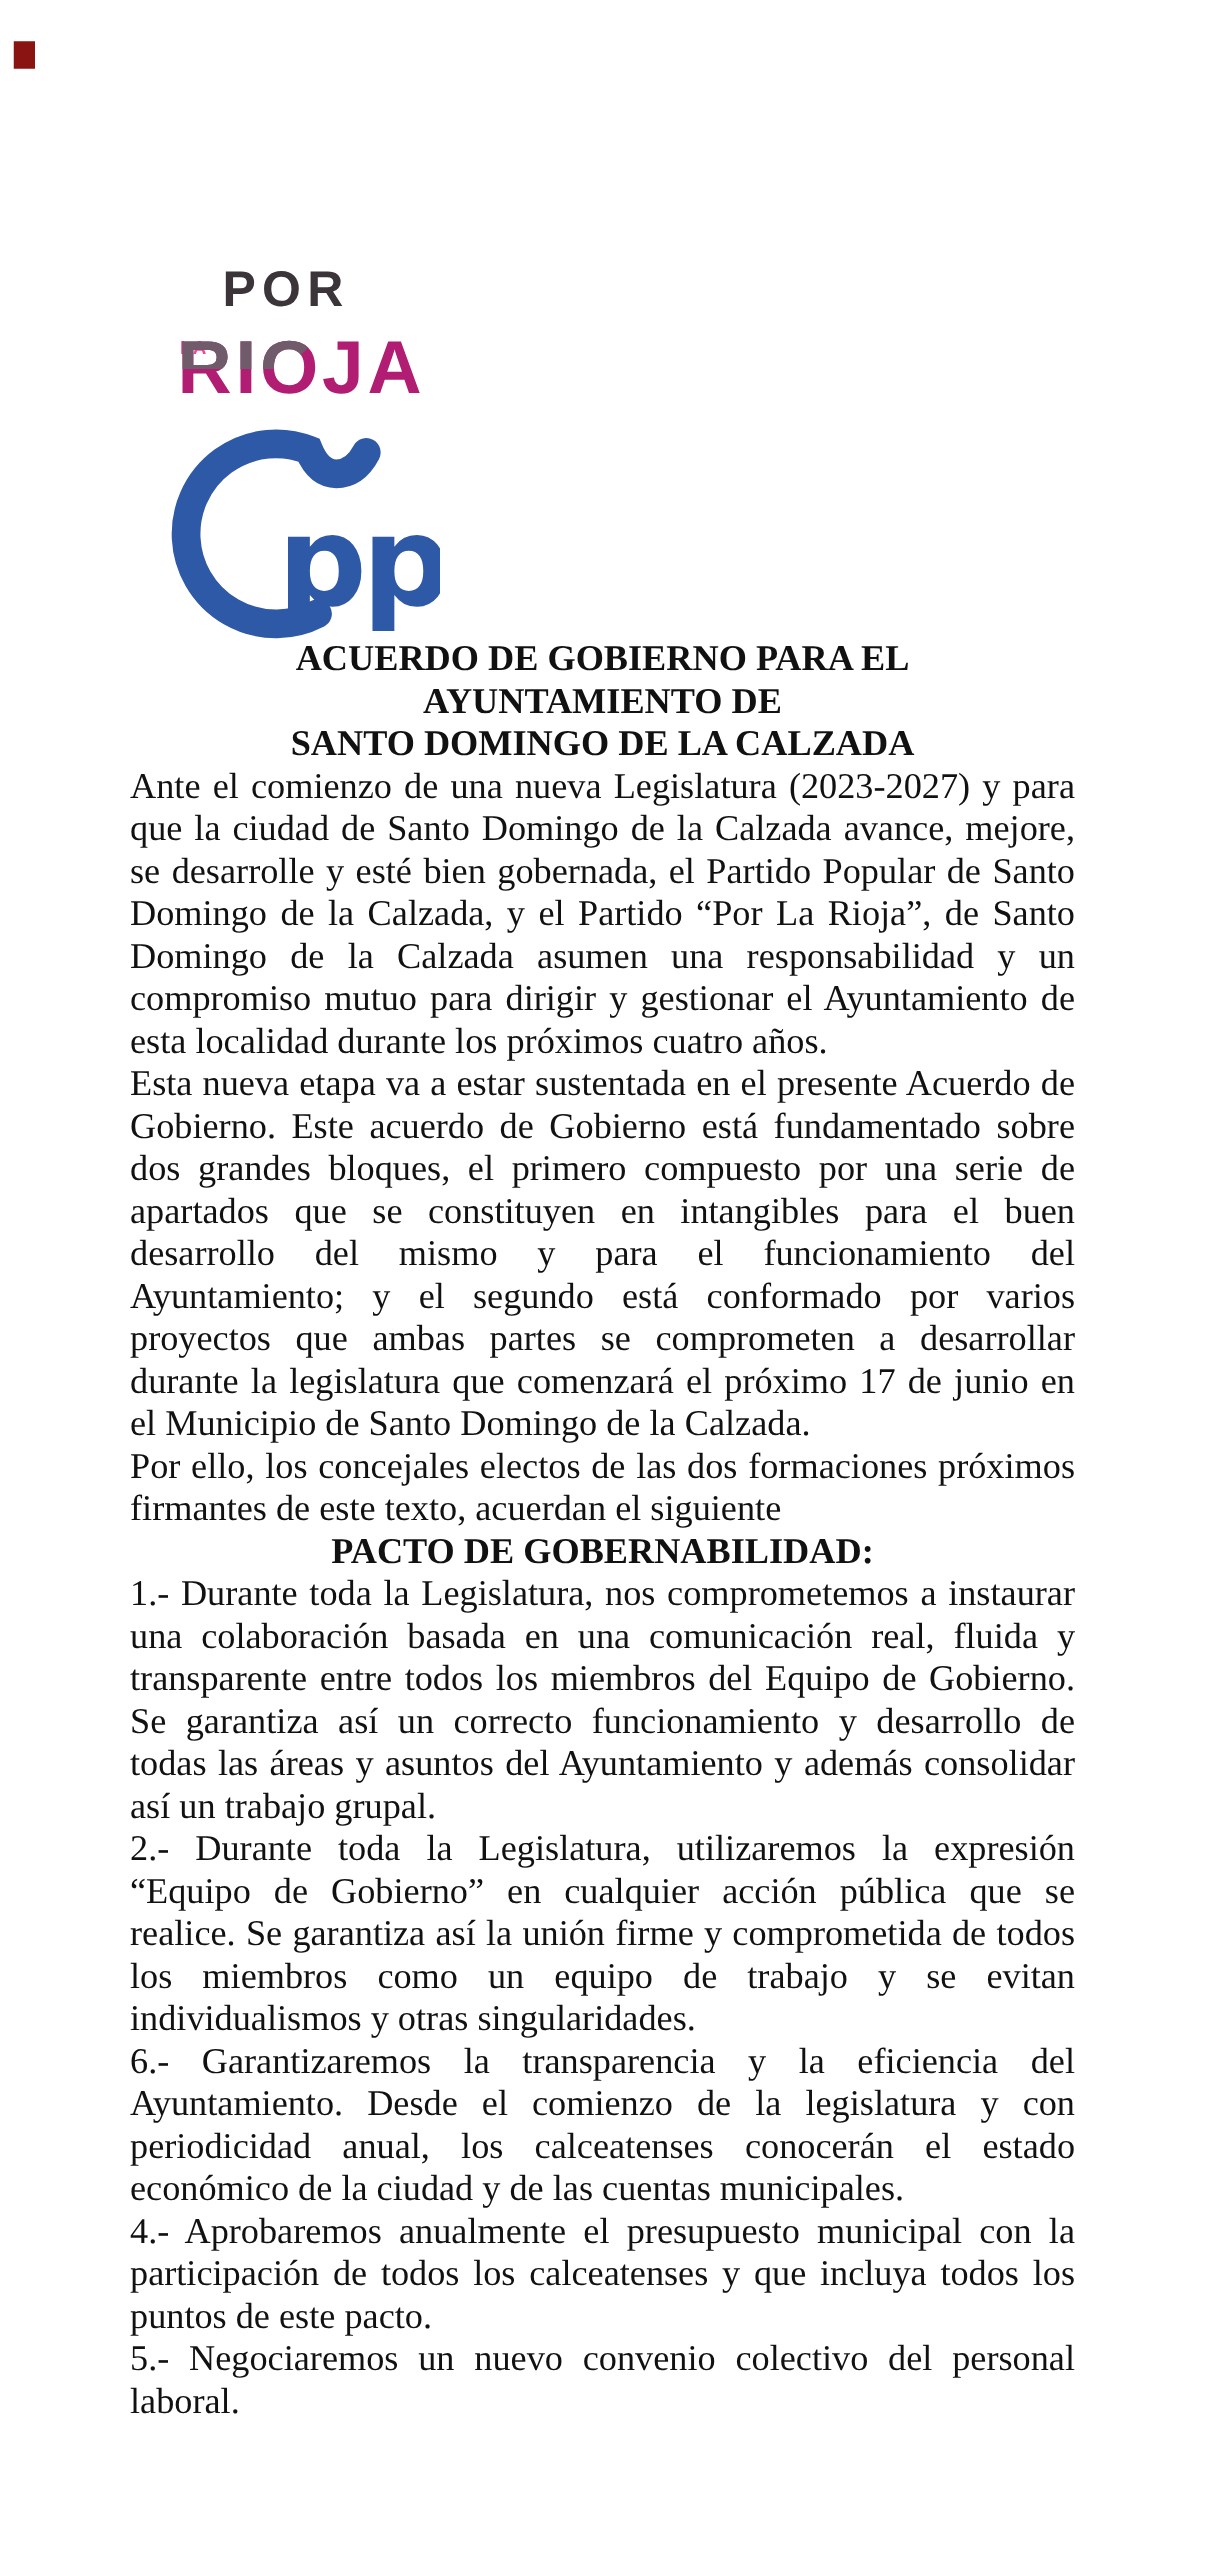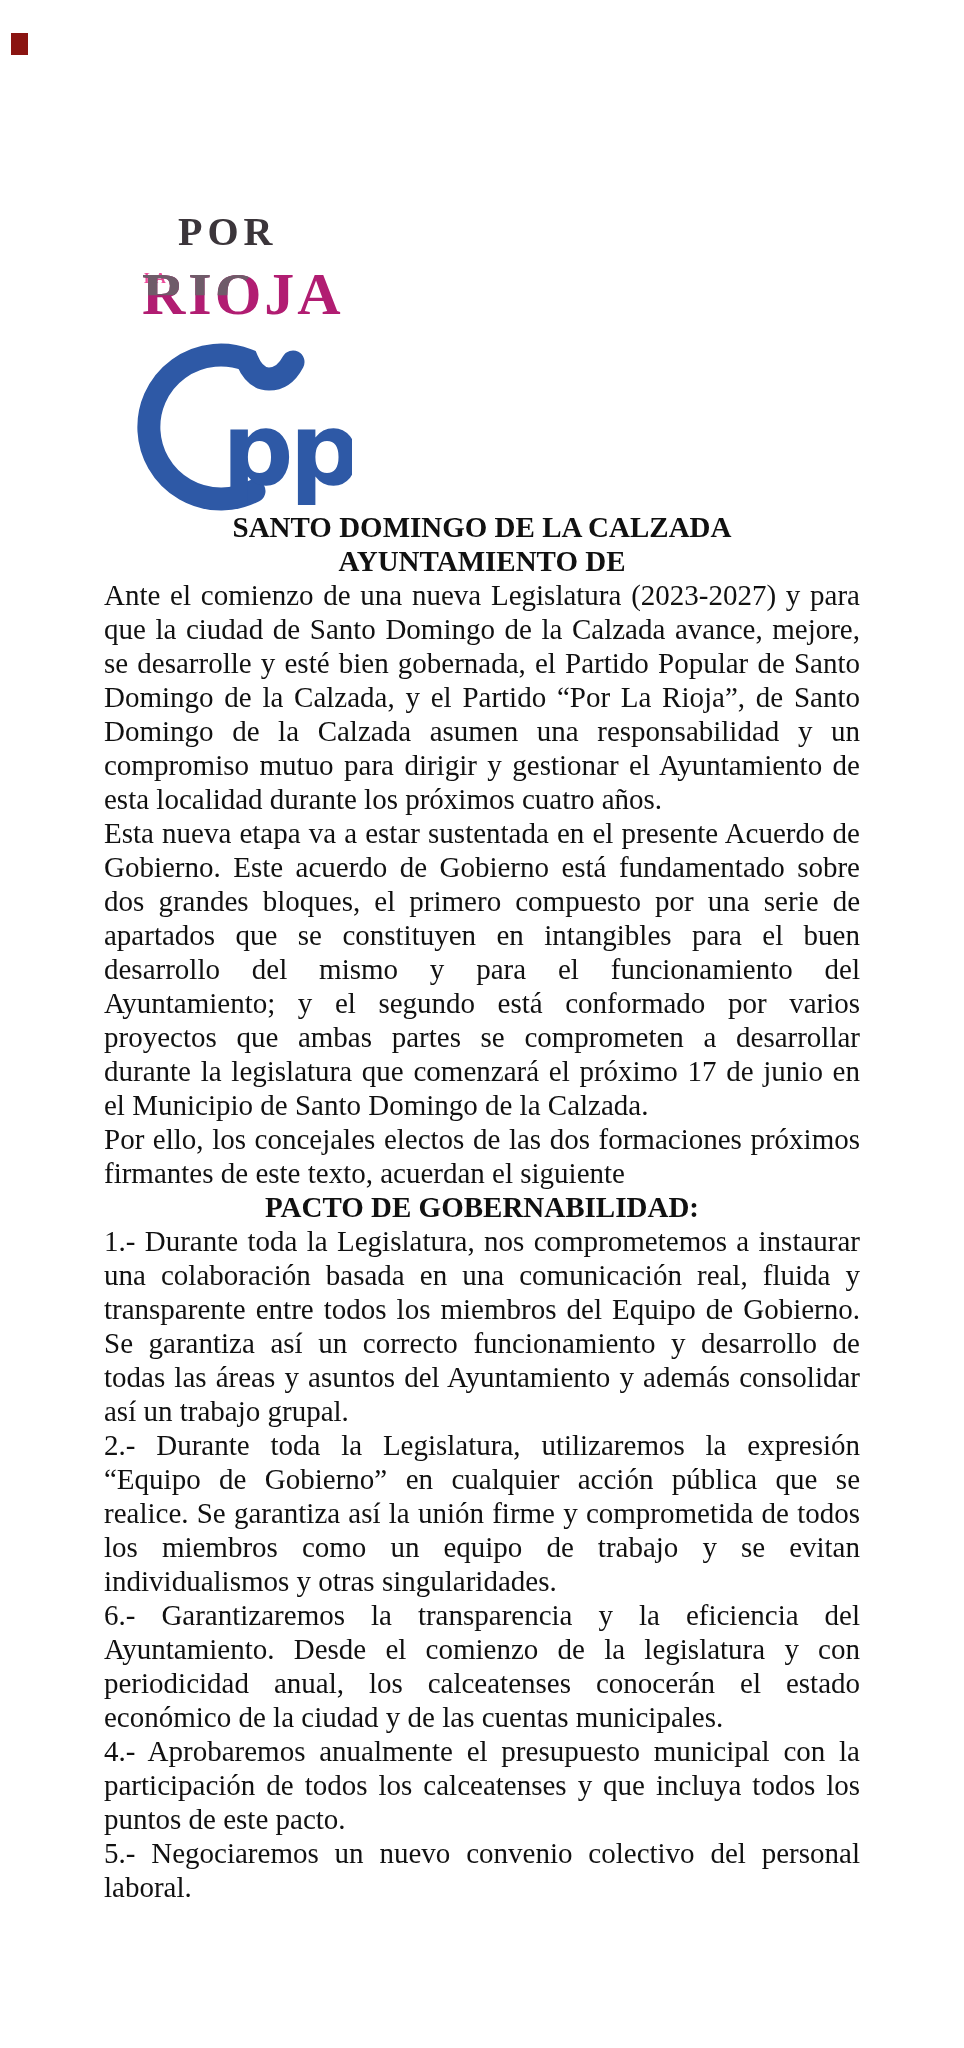--- a/index.html
+++ b/index.html
@@ -8,21 +8,21 @@
     overflow:hidden;color:#111111;
     font-family:"Liberation Serif",serif;
   }
   .corner-mark{
     position:absolute;left:11px;top:33px;width:17px;height:22px;
     background:#8a1411;
   }
   
   .logo-block{position:absolute;left:130px;top:212px;width:270px;height:330px;}
   .wordmark{position:absolute;left:0;top:0;width:260px;height:135px;
-    font-family:Liberation Serif, serif;font-weight:bold;}
+    font-family:Liberation Sans, sans-serif;font-weight:bold;}
   .wm-por{position:absolute;left:48px;top:0;font-size:40px;letter-spacing:5px;color:#3b353a;line-height:1;}
   .wm-la{position:absolute;left:14px;top:40px;font-size:15px;letter-spacing:1px;color:#ec4899;line-height:1;margin-top:19px;}
   .wm-rioja{position:absolute;left:12px;top:52px;font-size:60px;letter-spacing:3px;color:#b11d72;line-height:1;}
   .wm-rioja.overlay{color:#6f5b69;clip-path:polygon(0 0,60% 0,44% 52%,0 52%);}
   .pp-svg{position:absolute;left:0;top:120px;width:222px;height:202px;}
   .gaviota{fill:none;stroke:#2e59a6;stroke-width:23px;stroke-linecap:round;}
   .pp-text{font-family:"DejaVu Sans",sans-serif;font-weight:bold;fill:#2e59a6;
     font-size:100px;letter-spacing:-4px;}
   
   .doc{
@@ -48,22 +48,23 @@
       <span class="wm-rioja overlay" aria-hidden="true">RIOJA</span>
     </div>
     <svg class="pp-svg" viewBox="0 0 222 202">
       <path class="gaviota" d="M124 159 A72 72 0 1 1 117 28 Q125 47 139 47 Q154 47 163 30"></path>
       <text class="pp-text" x="92" y="152">pp</text>
     </svg>
   </div>
 
   <div class="doc">
     <div class="doc-title">
+      <div>ACUERDO DE GOBIERNO PARA EL</div>
+      <div>AYUNTAMIENTO DE</div>
       <div>SANTO DOMINGO DE LA CALZADA</div>
-      <div>AYUNTAMIENTO DE</div>
     </div>
 
     <p class="para">Ante el comienzo de una nueva Legislatura (2023-2027) y para que la ciudad de Santo Domingo de la Calzada avance, mejore, se desarrolle y esté bien gobernada, el Partido Popular de Santo Domingo de la Calzada, y el Partido “Por La Rioja”, de Santo Domingo de la Calzada asumen una responsabilidad y un compromiso mutuo para dirigir y gestionar el Ayuntamiento de esta localidad durante los próximos cuatro años.</p>
     <p class="para">Esta nueva etapa va a estar sustentada en el presente Acuerdo de Gobierno. Este acuerdo de Gobierno está fundamentado sobre dos grandes bloques, el primero compuesto por una serie de apartados que se constituyen en intangibles para el buen desarrollo del mismo y para el funcionamiento del Ayuntamiento; y el segundo está conformado por varios proyectos que ambas partes se comprometen a desarrollar durante la legislatura que comenzará el próximo 17 de junio en el Municipio de Santo Domingo de la Calzada.</p>
     <p class="para">Por ello, los concejales electos de las dos formaciones próximos firmantes de este texto, acuerdan el siguiente</p>
 
     <div class="pact-heading">PACTO DE GOBERNABILIDAD:</div>
 
     <p class="para">1.- Durante toda la Legislatura, nos comprometemos a instaurar una colaboración basada en una comunicación real, fluida y transparente entre todos los miembros del Equipo de Gobierno. Se garantiza así un correcto funcionamiento y desarrollo de todas las áreas y asuntos del Ayuntamiento y además consolidar así un trabajo grupal.</p>
     <p class="para">2.- Durante toda la Legislatura, utilizaremos la expresión “Equipo de Gobierno” en cualquier acción pública que se realice. Se garantiza así la unión firme y comprometida de todos los miembros como un equipo de trabajo y se evitan individualismos y otras singularidades.</p>

